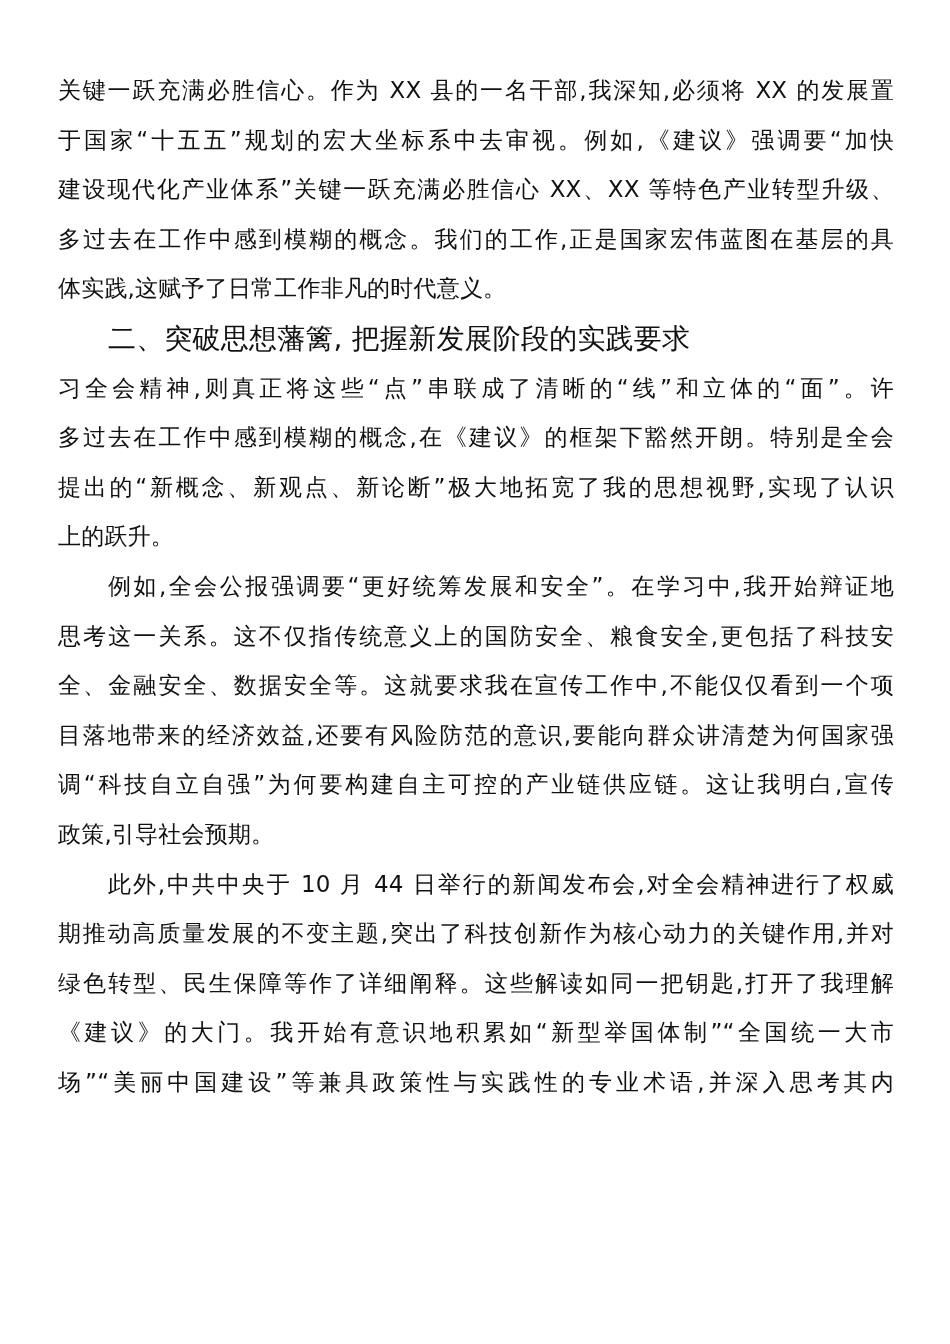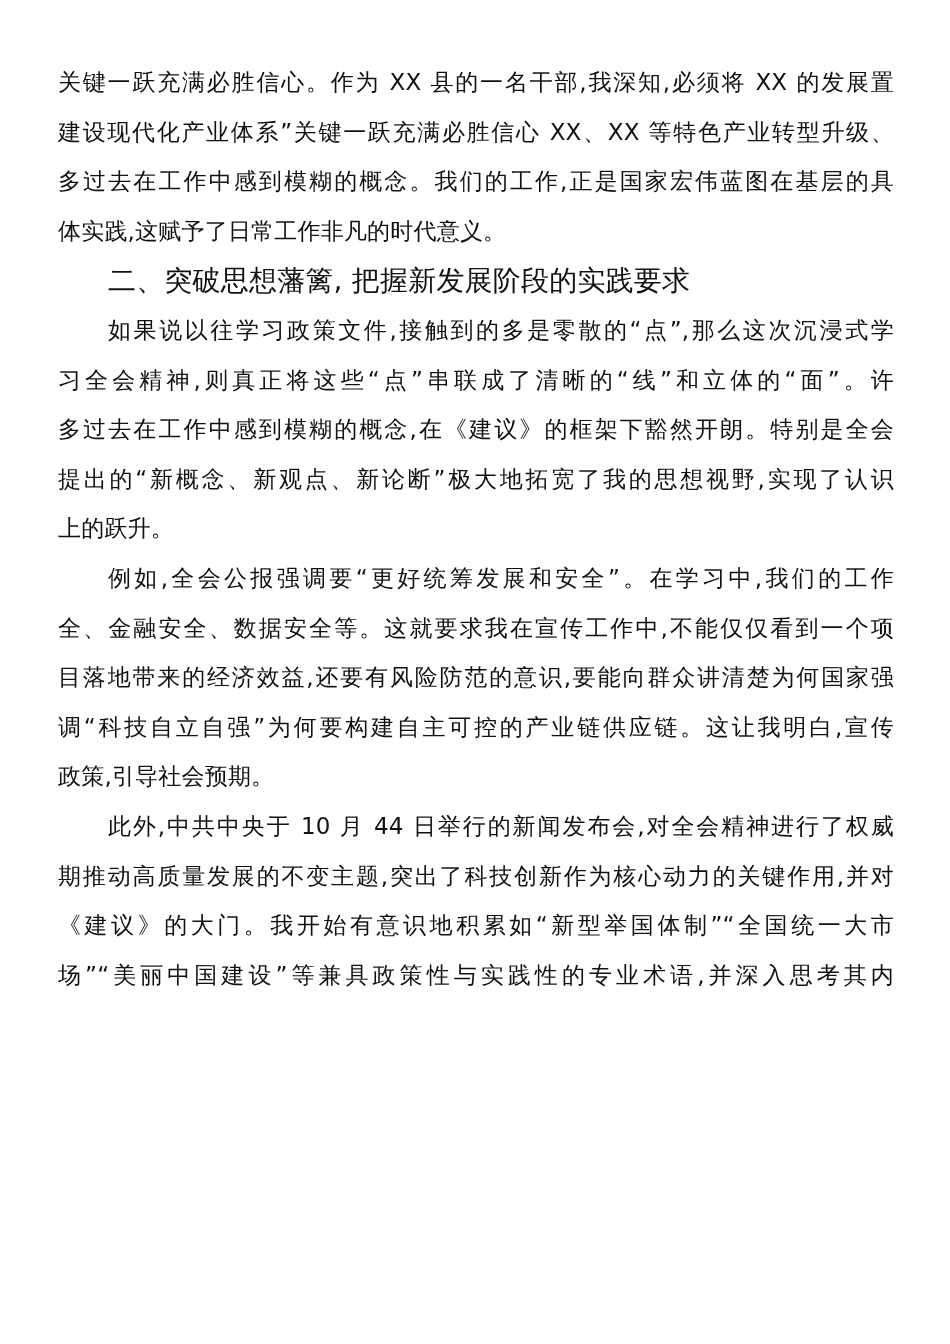--- a/index.html
+++ b/index.html
@@ -11,21 +11,21 @@
       width: 950px;
       height: 1344px;
       position: relative;
       overflow: hidden;
       font-family: "DejaVu Sans", "Liberation Sans", sans-serif;
       color: #111111;
     }
     .page {
       position: absolute;
       left: 58px;
-      top: 58px;
+      top: 66px;
       width: 836px;
     }
     .line {
       height: 49.6px;
       line-height: 49.6px;
       font-size: 23px;
       white-space: nowrap;
       letter-spacing: 0.2px;
       text-align: justify;
       text-align-last: justify;
@@ -42,45 +42,47 @@
       font-size: 28px;
     }
   </style>
 </head>
 <body>
 
 <div class="page">
 
   <div>
     <div class="line">关键一跃充满必胜信心。作为 XX 县的一名干部,我深知,必须将 XX 的发展置</div>
+    <div class="line">于国家“十五五”规划的宏大坐标系中去审视。例如,《建议》强调要“加快</div>
     <div class="line">建设现代化产业体系”关键一跃充满必胜信心 XX、XX 等特色产业转型升级、</div>
     <div class="line">多过去在工作中感到模糊的概念。我们的工作,正是国家宏伟蓝图在基层的具</div>
     <div class="line last">体实践,这赋予了日常工作非凡的时代意义。</div>
   </div>
 
   <div>
     <div class="line heading">二、突破思想藩篱, 把握新发展阶段的实践要求</div>
   </div>
 
   <div>
-    <div class="line indent">如果说以往学习政策文件,接触到的多是零散的“点”,那么这次沉浸式学</div>
     <div class="line">习全会精神,则真正将这些“点”串联成了清晰的“线”和立体的“面”。许</div>
     <div class="line">多过去在工作中感到模糊的概念,在《建议》的框架下豁然开朗。特别是全会</div>
     <div class="line">提出的“新概念、新观点、新论断”极大地拓宽了我的思想视野,实现了认识</div>
     <div class="line last">上的跃升。</div>
   </div>
 
   <div>
-    <div class="line indent">例如,全会公报强调要“更好统筹发展和安全”。在学习中,我们的工作</div>
+    <div class="line indent">例如,全会公报强调要“更好统筹发展和安全”。在学习中,我开始辩证地</div>
+    <div class="line">思考这一关系。这不仅指传统意义上的国防安全、粮食安全,更包括了科技安</div>
     <div class="line">全、金融安全、数据安全等。这就要求我在宣传工作中,不能仅仅看到一个项</div>
     <div class="line">目落地带来的经济效益,还要有风险防范的意识,要能向群众讲清楚为何国家强</div>
     <div class="line">调“科技自立自强”为何要构建自主可控的产业链供应链。这让我明白,宣传</div>
     <div class="line last">政策,引导社会预期。</div>
   </div>
 
   <div>
     <div class="line indent">此外,中共中央于 10 月 44 日举行的新闻发布会,对全会精神进行了权威</div>
     <div class="line">期推动高质量发展的不变主题,突出了科技创新作为核心动力的关键作用,并对</div>
+    <div class="line">绿色转型、民生保障等作了详细阐释。这些解读如同一把钥匙,打开了我理解</div>
     <div class="line">《建议》的大门。我开始有意识地积累如“新型举国体制”“全国统一大市</div>
     <div class="line">场”“美丽中国建设”等兼具政策性与实践性的专业术语,并深入思考其内</div>
   </div>
 
 </div>
 
 </body></html>

